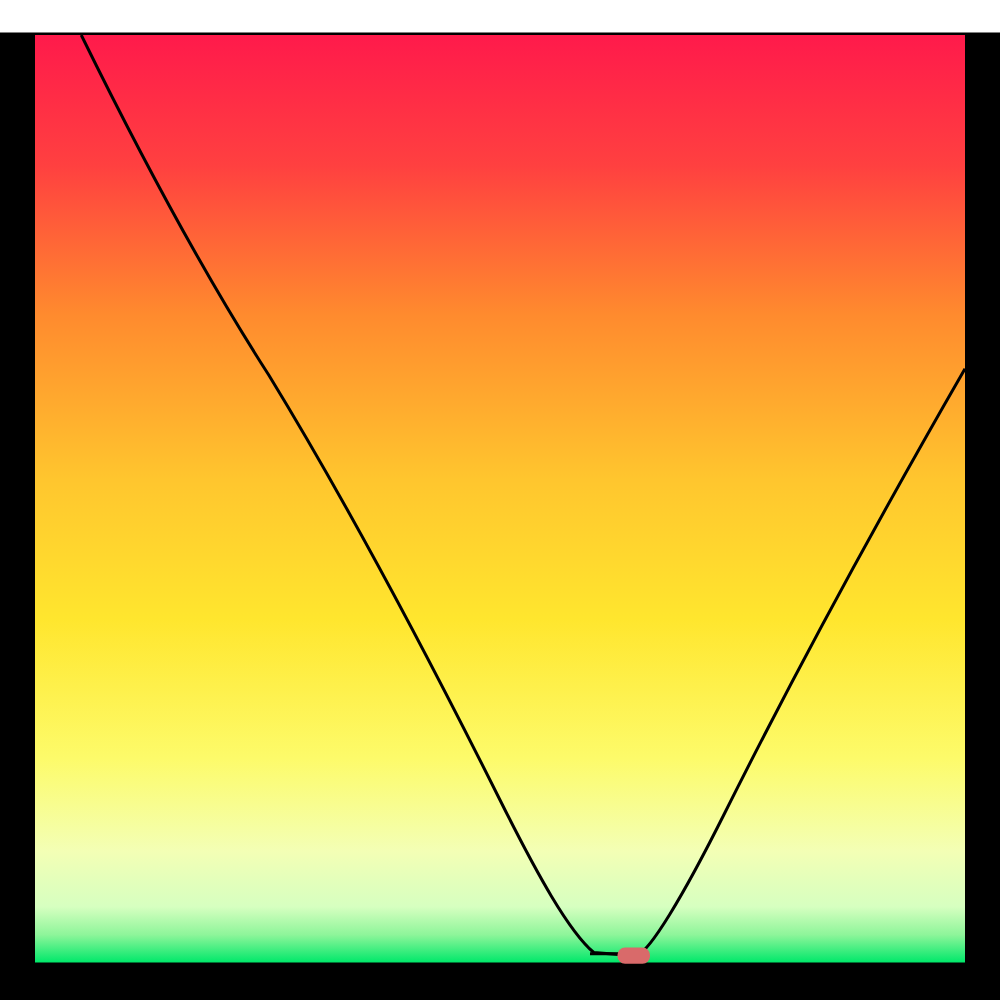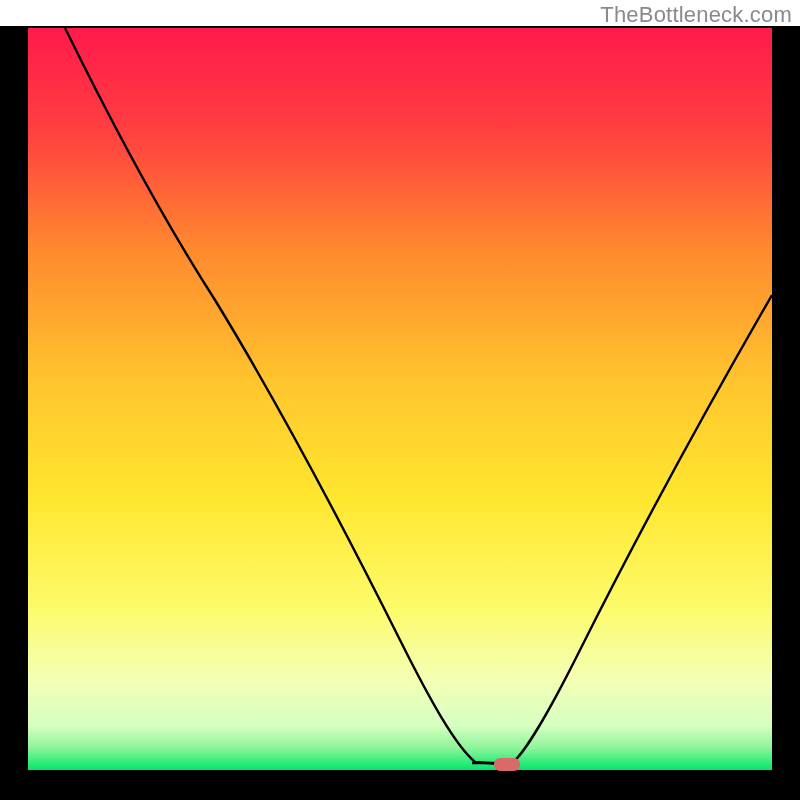--- a/index.html
+++ b/index.html
@@ -25,21 +25,20 @@
     letter-spacing: 0.2px;
   }
   svg {
     display: block;
   }
 </style>
 </head>
 <body>
 
 <div class="frame">
-  <div class="watermark">TheBottleneck.com</div>
 
   <svg width="800" height="800" viewBox="0 0 800 800">
     <defs>
       <linearGradient id="bg-grad" x1="0" y1="0" x2="0" y2="1">
         <stop offset="0%" stop-color="#ff1a4b"></stop>
         <stop offset="14%" stop-color="#ff4040"></stop>
         <stop offset="30%" stop-color="#ff8a2e"></stop>
         <stop offset="48%" stop-color="#ffc62e"></stop>
         <stop offset="63%" stop-color="#ffe62e"></stop>
         <stop offset="78%" stop-color="#fdfb6a"></stop>

